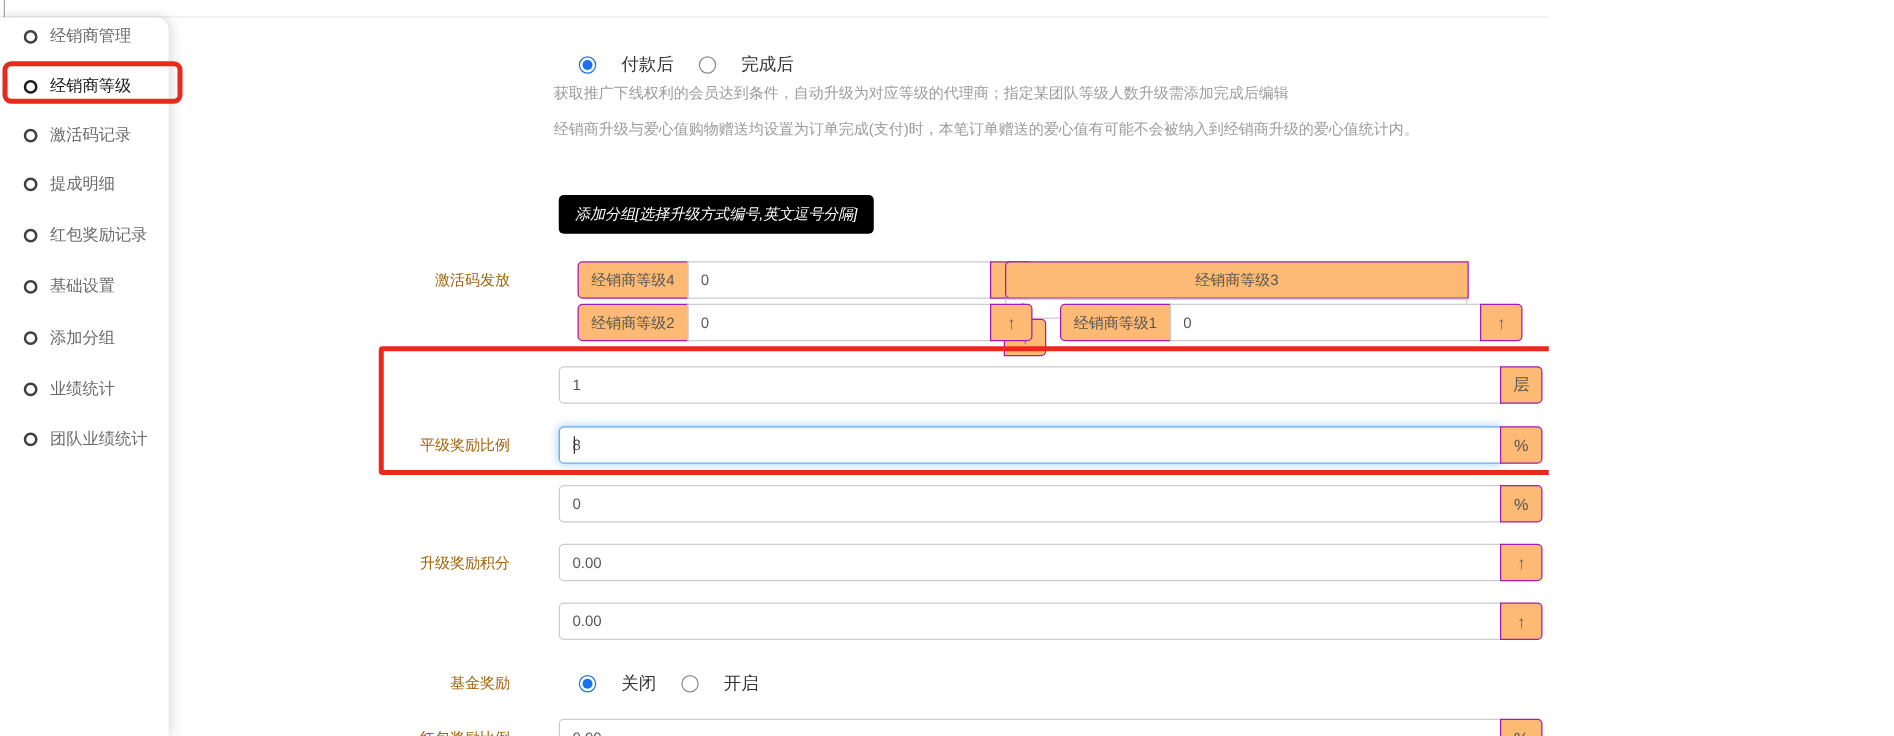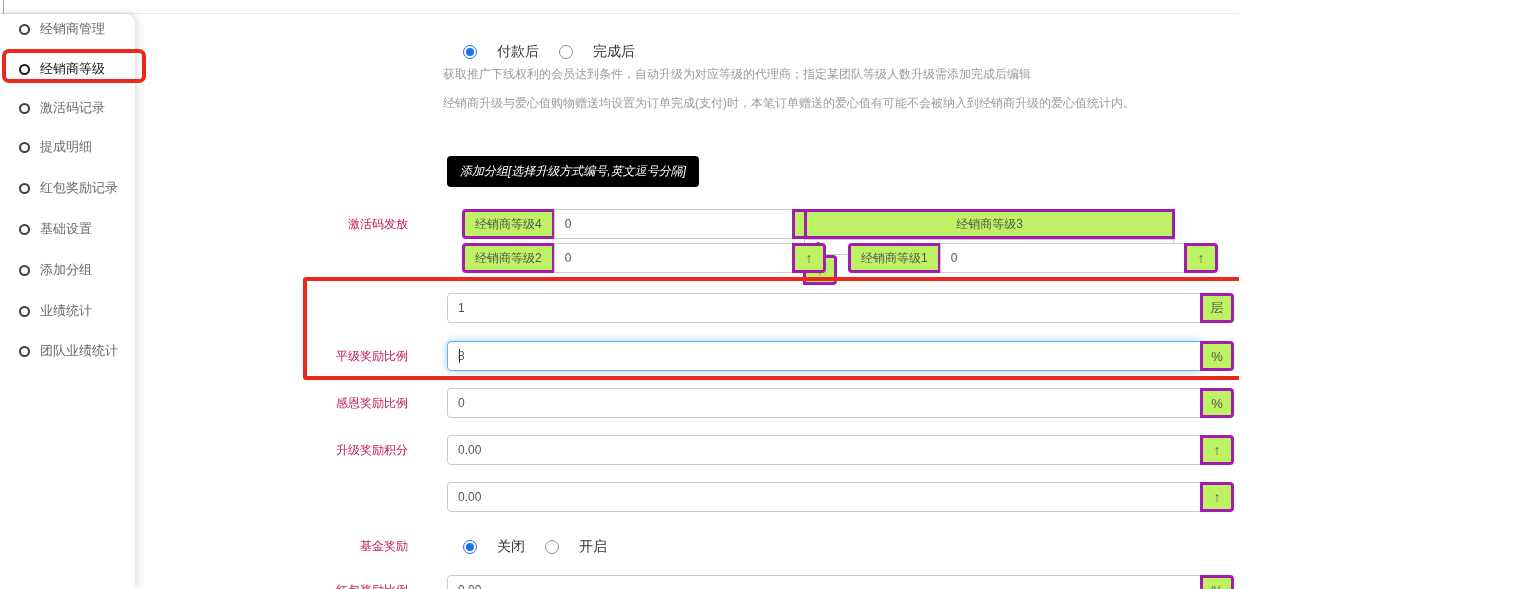--- a/index.html
+++ b/index.html
@@ -46,32 +46,32 @@
   #hint-2 { top:95px; }
 
   .btn-green {
     position:absolute; left:447px; top:156px; height:31px; padding:0 13px;
     background:#000000; color:#fff; font-size:12px; border:none; border-radius:4px;
     display:flex; align-items:center; cursor:pointer; white-space:nowrap;
     font-family:"Liberation Sans", sans-serif;
     font-style:italic;
   }
 
-  .fld-label { position:absolute; left:250px; width:158px; text-align:right; font-size:12px; color:#be185d; white-space:nowrap; }
+  .fld-label { position:absolute; left:250px; width:158px; text-align:right; font-size:12px; color:#a16207; white-space:nowrap; }
 
   .igroup { position:absolute; display:flex; height:30px; }
   .tinput {
     height:30px; border:1px solid #ccc; border-radius:4px; background:#fff;
     font-size:12px; color:#555; padding:0 10px; outline:none;
     font-family:"Liberation Sans", sans-serif;
   }
   .igroup .tinput { flex:1 1 auto; border-radius:4px 0 0 4px; min-width:0; }
   .igroup .tinput.mid { border-radius:0; }
   .addon {
-    height:30px; background:#bef264; border:3px solid #a21caf; color:#555;
+    height:30px; background:#fdba74; border:1px solid #a21caf; color:#555;
     display:flex; align-items:center; justify-content:center; font-size:13px; flex:0 0 auto;
   }
   .addon.right { border-radius:0 4px 4px 0; margin-left:-1px; width:34px; }
   .addon.left  { border-radius:4px 0 0 4px; margin-right:-1px; padding:0 10px; font-size:12px; }
   .addon.arrow { font-size:14px; color:#666; cursor:pointer; }
   .tinput.focused {
     border-color:#66afe9;
     box-shadow:inset 0 1px 1px rgba(0,0,0,.075), 0 0 8px rgba(102,175,233,.6);
   }
   .caret { position:absolute; left:459px; top:349px; width:1px; height:14px; background:#333; z-index:5; }
@@ -171,21 +171,20 @@
     <span class="addon right">层</span>
   </div>
 
   <div class="fld-label" style="top:341px;height:30px;line-height:30px;">平级奖励比例</div>
   <div class="igroup" style="left:447px;top:341px;width:787px;">
     <input class="tinput focused" value="8" style="">
     <span class="addon right">%</span>
   </div>
   <div class="caret"></div>
 
-  <div class="fld-label" style="top:388px;height:30px;line-height:30px;">感恩奖励比例</div>
   <div class="igroup" style="left:447px;top:388px;width:787px;">
     <input class="tinput" value="0" style="">
     <span class="addon right">%</span>
   </div>
 
   <div class="fld-label" style="top:435px;height:30px;line-height:30px;">升级奖励积分</div>
   <div class="igroup" style="left:447px;top:435px;width:787px;">
     <input class="tinput" value="0.00" style="">
     <span class="addon right arrow">↑</span>
   </div>

